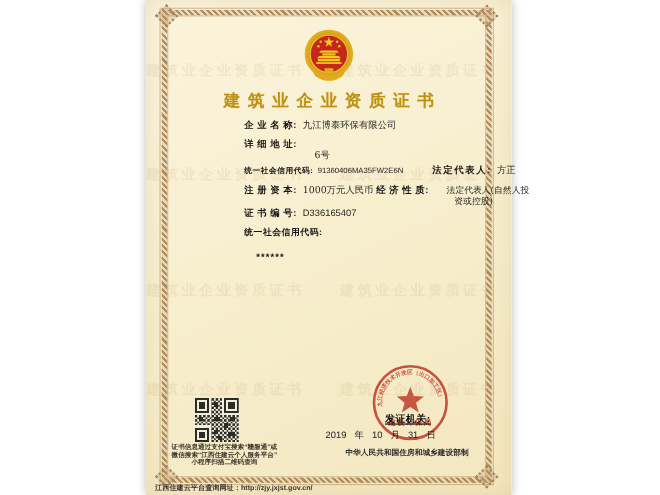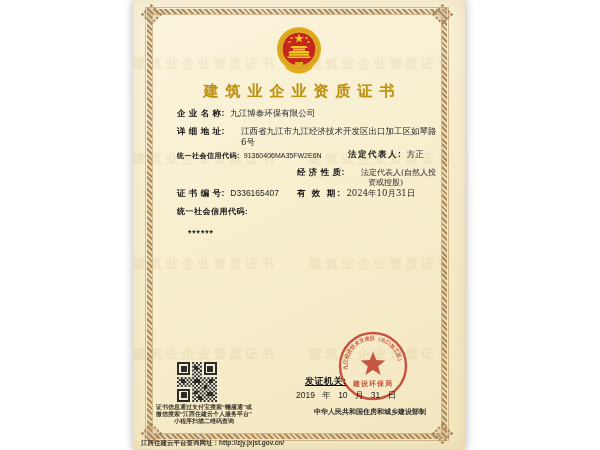--- a/index.html
+++ b/index.html
@@ -33,21 +33,21 @@
   }
   .emblem{position:absolute;left:50%;top:26px;margin-left:-23px;width:46px;height:52px;}
   .title{
     position:absolute;left:0;top:82px;width:100%;text-align:center;
     font-size:15px;font-weight:bold;color:#bd9212;
     letter-spacing:7px;padding-left:7px;box-sizing:border-box;
     text-shadow:0 0 1px rgba(189,146,18,.4);
   }
   .lab{font-weight:bold;color:#141414;}
   .val{font-family:"DejaVu Serif","Liberation Serif",serif;color:#262626;}
-  .f{position:absolute;font-size:8.5px;line-height:11px;white-space:nowrap;}
+  .f{position:absolute;font-size:8.5px;line-height:11px;white-space:nowrap;margin-left:45px;}
   .f .lab{letter-spacing:.5px;}
   .small{font-size:7px;}
   .seal{position:absolute;left:204px;top:330px;width:72px;height:72px;opacity:.92;mix-blend-mode:multiply;}
   .qr{position:absolute;left:44px;top:361px;width:40px;height:42px;}
   .qr-cap{position:absolute;left:6px;top:404px;width:130px;text-align:center;
     font-size:6px;line-height:7px;color:#3a332a;font-weight:bold;}
   .footer-url{position:absolute;left:8px;top:439px;font-size:6.5px;font-weight:bold;color:#3a332a;white-space:nowrap;}
   .ministry{position:absolute;left:152px;top:407px;width:170px;text-align:center;
     font-size:7px;font-weight:bold;color:#2a2a2a;white-space:nowrap;}
   .date-line{position:absolute;left:163px;top:390px;width:140px;font-size:8.5px;color:#222;word-spacing:5px;white-space:nowrap;}
@@ -93,45 +93,44 @@
   <div class="title">建筑业企业资质证书</div>
 
   <div class="f" style="left:44px;top:108px">
     <span class="lab">企 业 名 称:</span>
     <span class="val" style="margin-left:3px">九江博泰环保有限公司</span>
   </div>
 
   <div class="f" style="left:44px;top:126px">
     <span class="lab">详 细 地 址:</span>
   </div>
-  <div class="f val" style="left:108px;top:126px">江西省九江市九江经济技术开发区出口加工区如琴路</div>
   <div class="f val" style="left:108px;top:137px">6号</div>
 
   <div class="f small" style="left:44px;top:150px">
     <span class="lab">统一社会信用代码:</span>
     <span style="margin-left:2px;color:#222">91360406MA35FW2E6N</span>
   </div>
   <div class="f" style="left:215px;top:149px">
     <span class="lab" style="letter-spacing:1.5px">法定代表人:</span>
     <span class="val" style="margin-left:2px">方正</span>
   </div>
 
+  <div class="f" style="left:44px;top:167px">
+    <span class="lab">注 册 资 本:</span>
+    <span class="val" style="margin-left:3px">1000万元人民币</span>
+  </div>
   <div class="f" style="left:164px;top:167px">
     <span class="lab">经 济 性 质:</span>
   </div>
   <div class="f val" style="left:228px;top:167px;font-size:8px">法定代表人(自然人投</div>
   <div class="f val" style="left:235px;top:177px;font-size:8px">资或控股)</div>
 
   <div class="f" style="left:44px;top:188px">
     <span class="lab">证 书 编 号:</span>
     <span style="margin-left:3px;color:#222">D336165407</span>
-  </div>
-  <div class="f" style="left:164px;top:188px">
-    <span class="lab" style="letter-spacing:2px">有  效  期:</span>
-    <span class="val" style="margin-left:2px">2024年10月31日</span>
   </div>
 
   <div class="f" style="left:44px;top:206px;font-size:8px">
     <span class="lab">统一社会信用代码:</span>
   </div>
   <div class="f lab" style="left:55px;top:228px;letter-spacing:1px">******</div>
 
   <div class="f auth">
     <span class="lab">发证机关:</span>
   </div>

